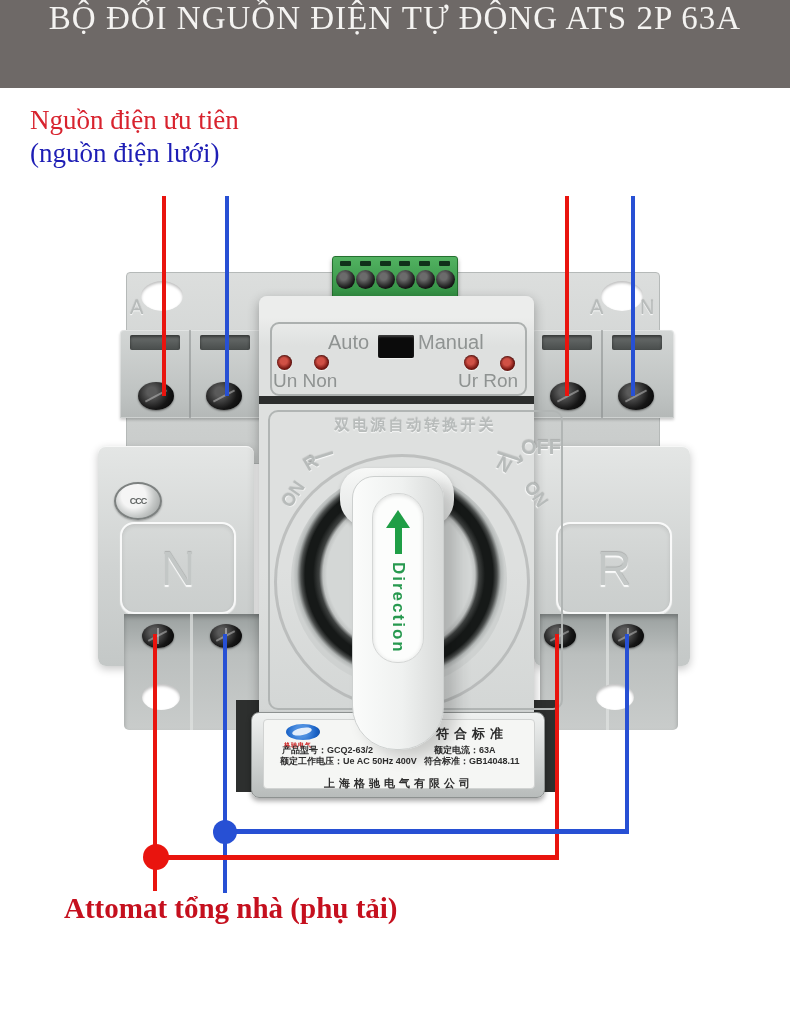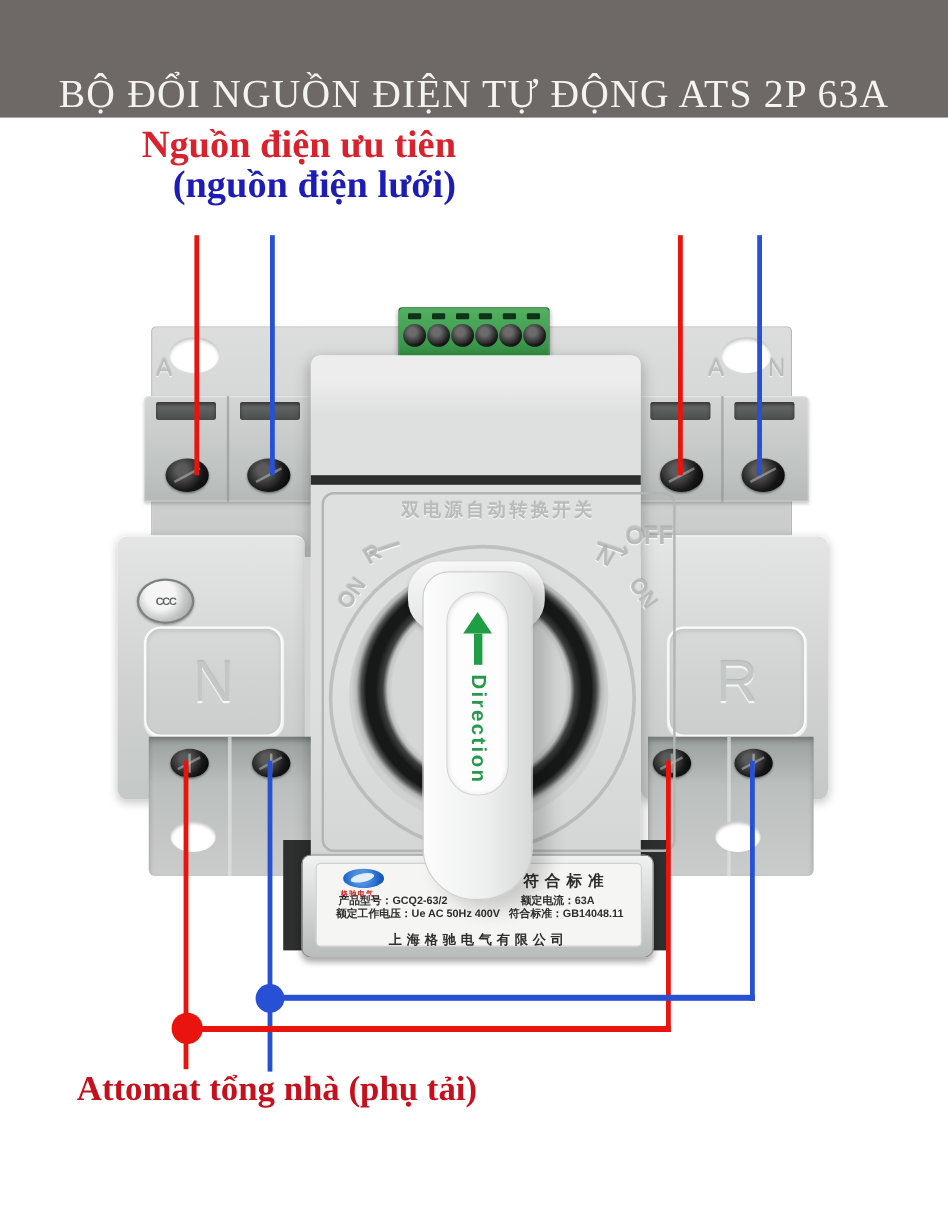--- a/index.html
+++ b/index.html
@@ -1,28 +1,28 @@
 <!DOCTYPE html>
 <html style="--banner_bg: #6e6967; --label_red: #d8232e; --label_blue: #1d1db5; --caption_red: #c5101e; --wire_red: #e9140e; --wire_blue: #2750d4; --arrow_green: #1f9e46;"><head>
 <meta charset="utf-8">
 <style>
   html,body{margin:0;padding:0;background:#fff;}
   .stage{position:relative;width:790px;height:1015px;background:#ffffff;overflow:hidden;
          font-family:"Liberation Sans","DejaVu Sans",sans-serif;}
   .abs{position:absolute;}
 
   
-  .banner{position:absolute;left:0;top:0;width:790px;height:98px;background:var(--banner_bg);
-          display:flex;align-items:flex-end;justify-content:center;z-index:7;}
+  .banner{position:absolute;left:0;top:0;width:790px;height:88px;background:var(--banner_bg);
+          display:flex;align-items:flex-start;justify-content:center;z-index:7;}
   .banner-title{color:#f4f3f1;font-family:"Liberation Serif","DejaVu Serif",serif;
                 font-size:33px;letter-spacing:1px;white-space:nowrap;}
 
   
-  .vn{font-family:"Liberation Serif","DejaVu Serif",serif;font-weight:700;text-align:right;
-      line-height:33px;font-size:32px;z-index:7;}
+  .vn{font-family:"Liberation Serif","DejaVu Serif",serif;font-weight:400;text-align:left;
+      line-height:33px;font-size:27px;z-index:7;}
   .lbl-left{position:absolute;left:30px;top:104px;width:350px;}
   .lbl-right{position:absolute;left:415px;top:104px;width:350px;}
   .lbl-lamp{position:absolute;left:264px;top:216px;width:272px;color:var(--label_blue);}
   .ln-red{color:var(--label_red);}
   .ln-blue{color:var(--label_blue);}
   .caption{position:absolute;left:64px;top:892px;font-family:"Liberation Serif","DejaVu Serif",serif;
            font-weight:700;font-size:29px;color:var(--caption_red);z-index:7;}
 
   
   .wire{position:absolute;z-index:6;}
@@ -279,20 +279,31 @@
   <div class="bottom-block bb-right">
     <div class="bb-divider"></div>
     <div class="screw bb-screw bbs-a2"></div>
     <div class="screw bb-screw bbs-b2"></div>
     <div class="bb-hole bbh-r"></div>
   </div>
   <div class="gap-bar gap-l"></div>
   <div class="gap-bar gap-r"></div>
 
   <div class="abs module">
+    <div class="face-panel">
+      <span class="fp-auto graytxt">Auto</span>
+      <div class="fp-switch"></div>
+      <span class="fp-manual graytxt">Manual</span>
+      <div class="led led1"></div>
+      <div class="led led2"></div>
+      <div class="led led3"></div>
+      <div class="led led4"></div>
+      <span class="fp-unnon graytxt">Un Non</span>
+      <span class="fp-urron graytxt">Ur Ron</span>
+    </div>
     <div class="seam"></div>
     <div class="main-panel">
       <div class="mp-title emboss">双电源自动转换开关</div>
       <div class="mp-off emboss">OFF</div>
       <span class="mp-arrow ar-l emboss">⟵</span>
       <span class="mp-arrow ar-r emboss">⟶</span>
       <span class="mp-pos pos-r emboss">R</span>
       <span class="mp-pos pos-n emboss">N</span>
       <span class="mp-on on-l emboss">ON</span>
       <span class="mp-on on-r emboss">ON</span>

